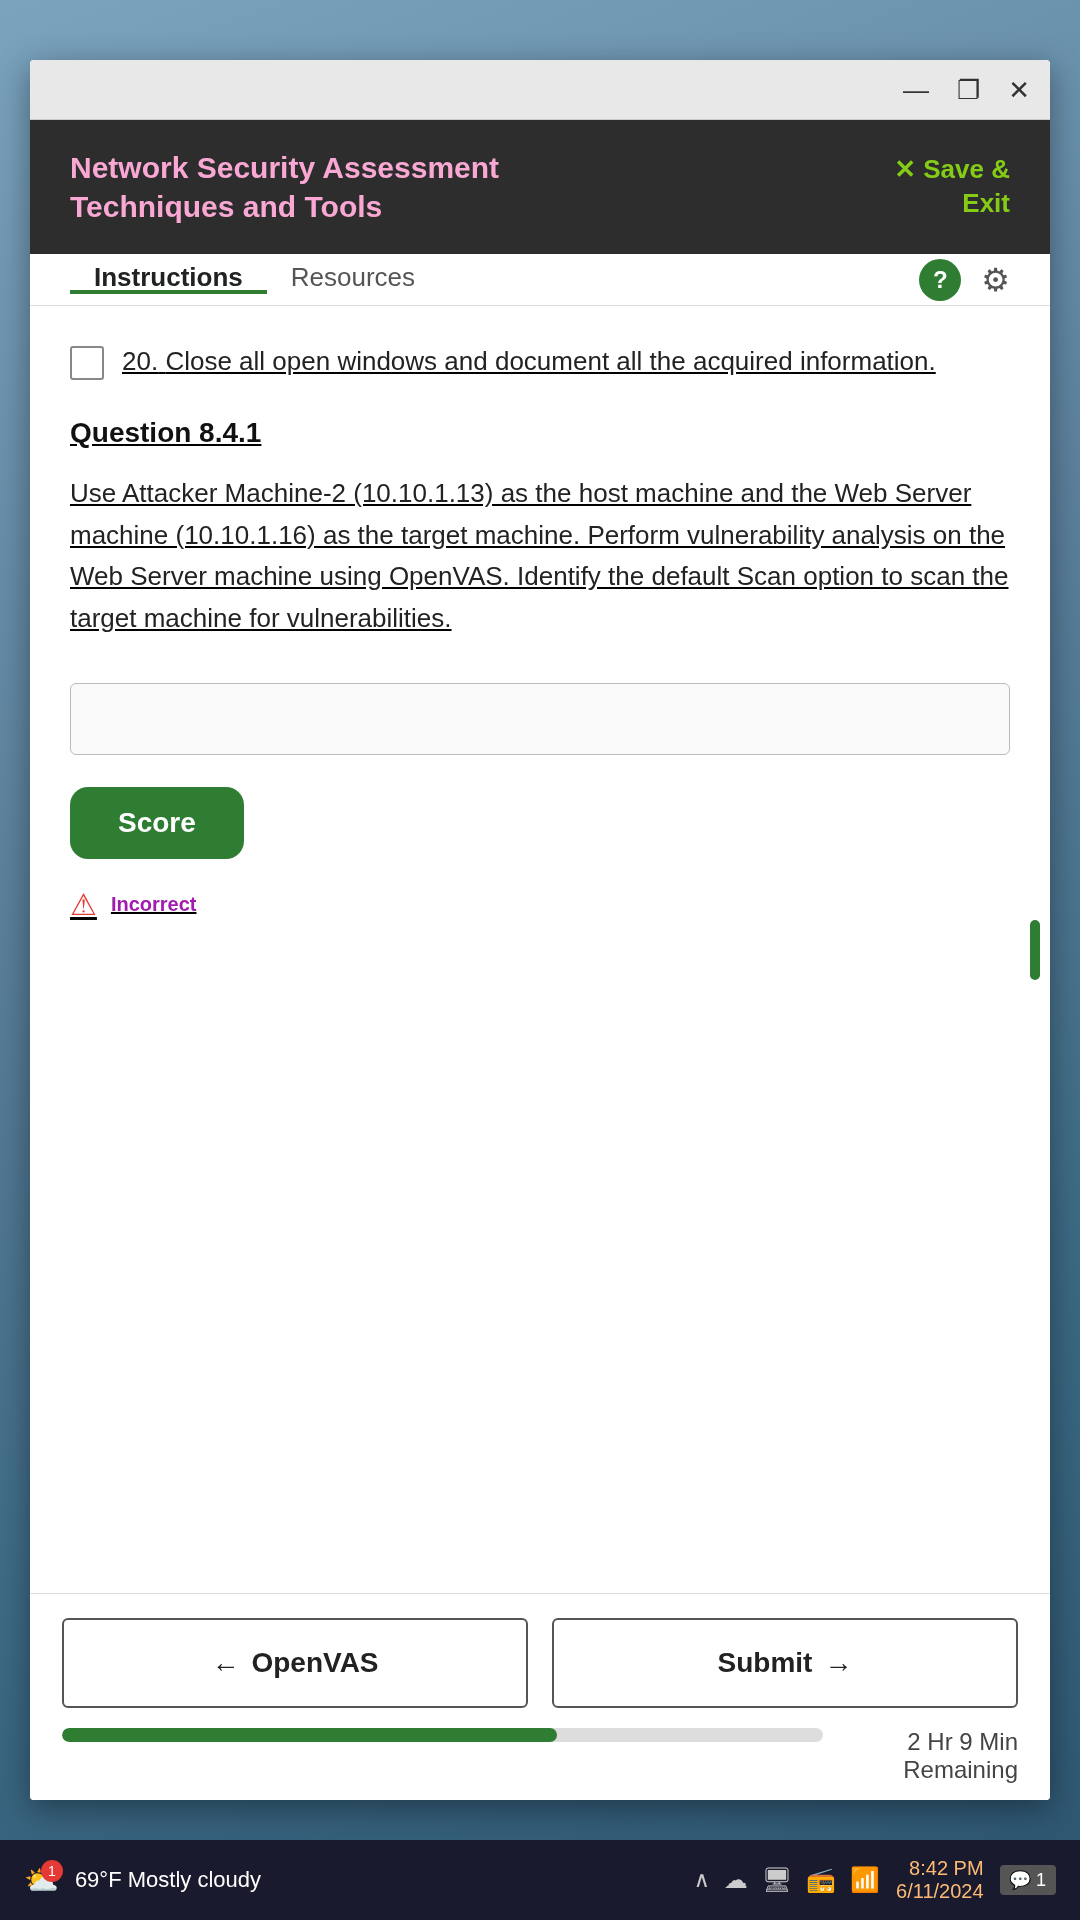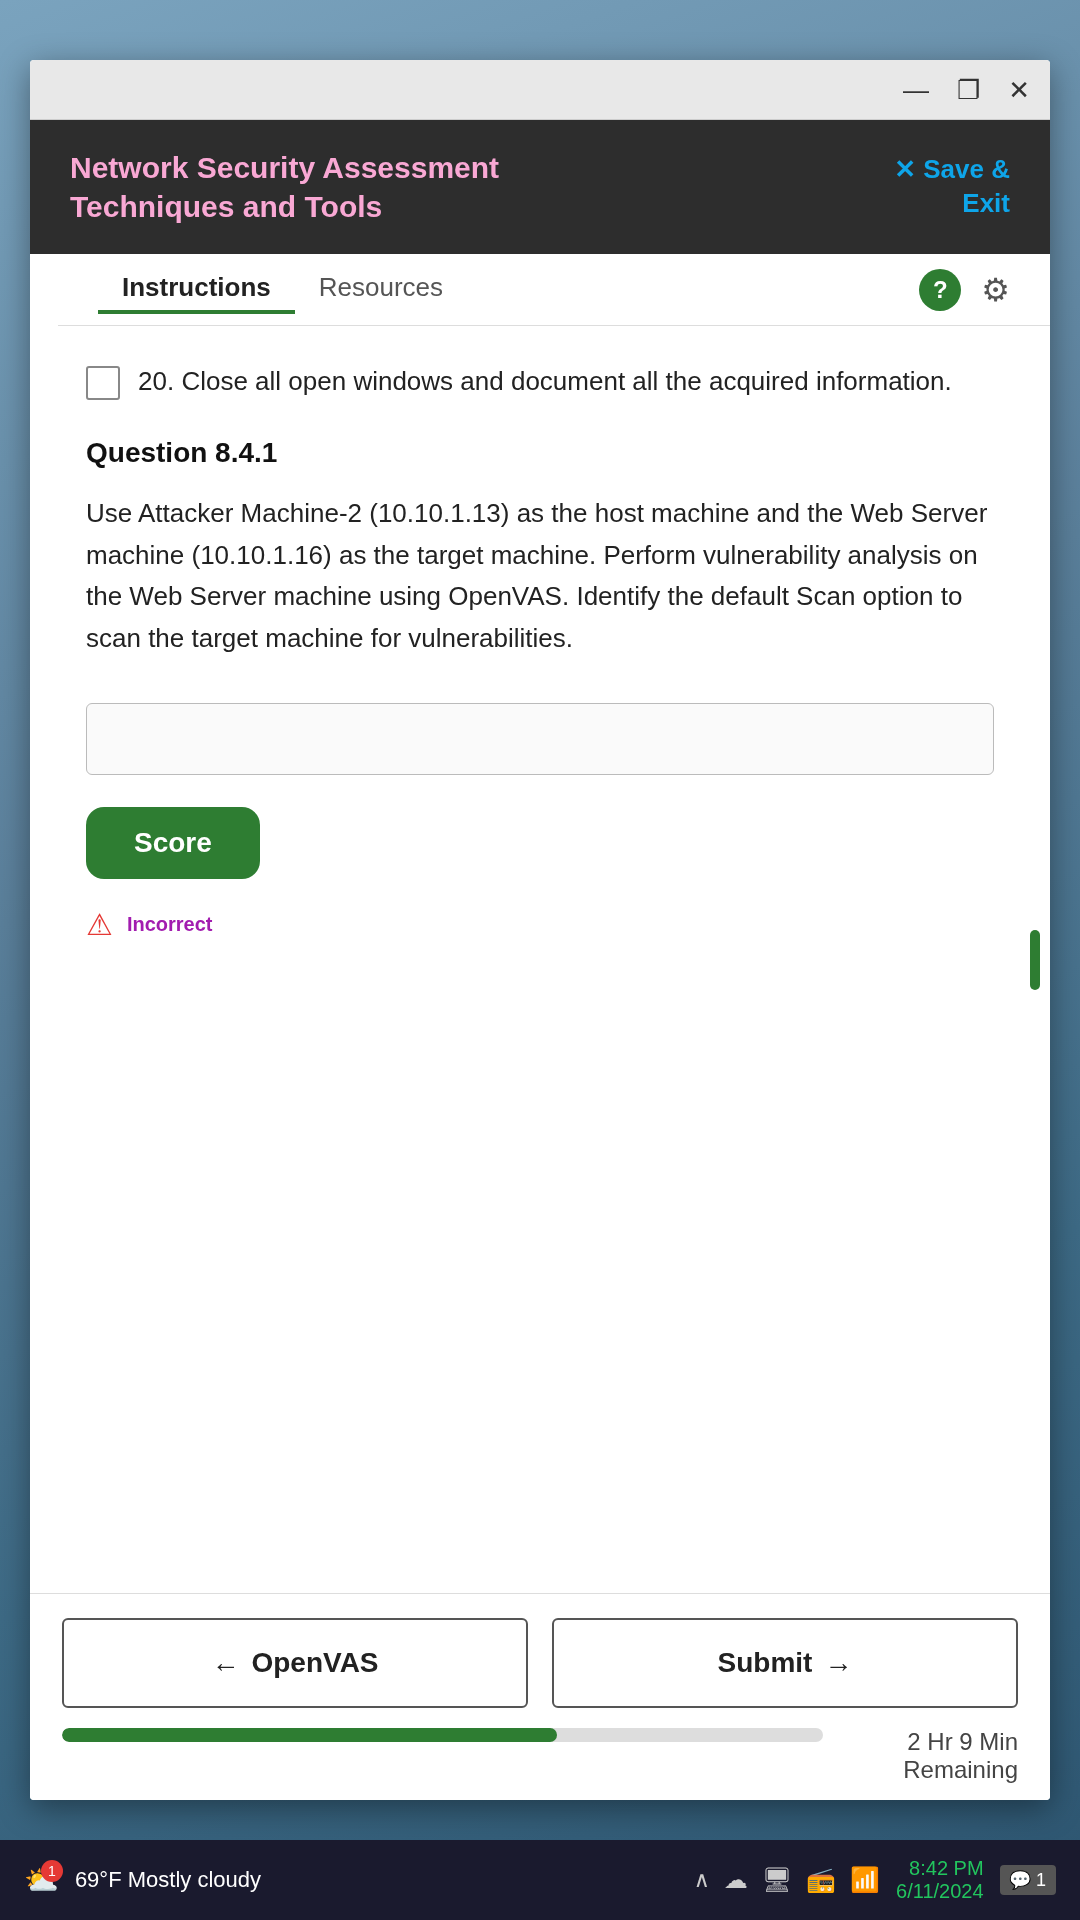--- a/index.html
+++ b/index.html
@@ -71,39 +71,38 @@
     .app-title {
       color: #f9a8d4;
       font-size: 30px;
       font-weight: 700;
       line-height: 1.3;
       max-width: 560px;
     }
     .save-exit-btn {
       background: none;
       border: none;
-      color: #0ea5e9;
+      color: #84cc16;
       font-size: 26px;
       font-weight: 700;
       cursor: pointer;
       text-align: right;
       line-height: 1.3;
     }
 
     
     .tabs-bar {
       background: #fff;
       border-bottom: 1px solid #ddd;
       padding: 11px 40px;
       display: flex;
       align-items: center;
       justify-content: space-between;
       flex-shrink: 0;
-      height: 72px;
-      margin-left: 28px;
+      height: 52px;
     }
     .tabs-left {
       display: flex;
       gap: 0;
       height: 100%;
     }
     .tab {
       padding: 0 24px;
       font-size: 26px;
       cursor: pointer;
@@ -145,22 +144,23 @@
     }
     .gear-icon {
       font-size: 32px;
       color: #555;
     }
 
     
     .content {
       flex: 1;
       overflow-y: auto;
-      padding: 36px 56px;
-      background: #fff;
+      padding: 36px 40px;
+      background: #fff;
+      text-decoration: underline;
     }
 
     
     .task-item {
       display: flex;
       align-items: flex-start;
       gap: 18px;
       margin-bottom: 36px;
     }
     .task-checkbox {
@@ -328,21 +328,21 @@
     .taskbar-weather {
       color: #fff;
       font-size: 22px;
     }
     .taskbar-right {
       display: flex;
       align-items: center;
       gap: 16px;
     }
     .taskbar-time {
-      color: #22c55e;
+      color: #fdba74;
       font-size: 20px;
       text-align: right;
     }
     .taskbar-badge {
       background: #e53935;
       color: #fff;
       border-radius: 50%;
       width: 22px;
       height: 22px;
       font-size: 14px;

